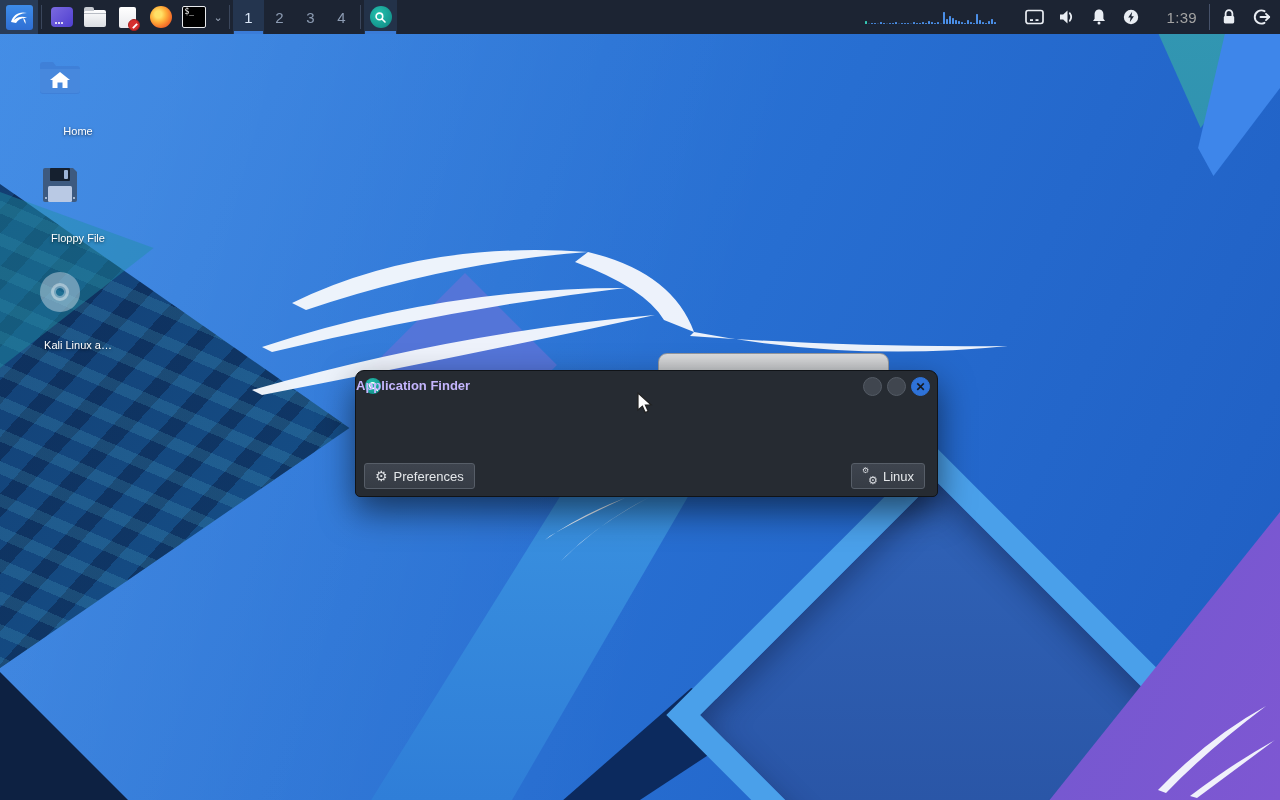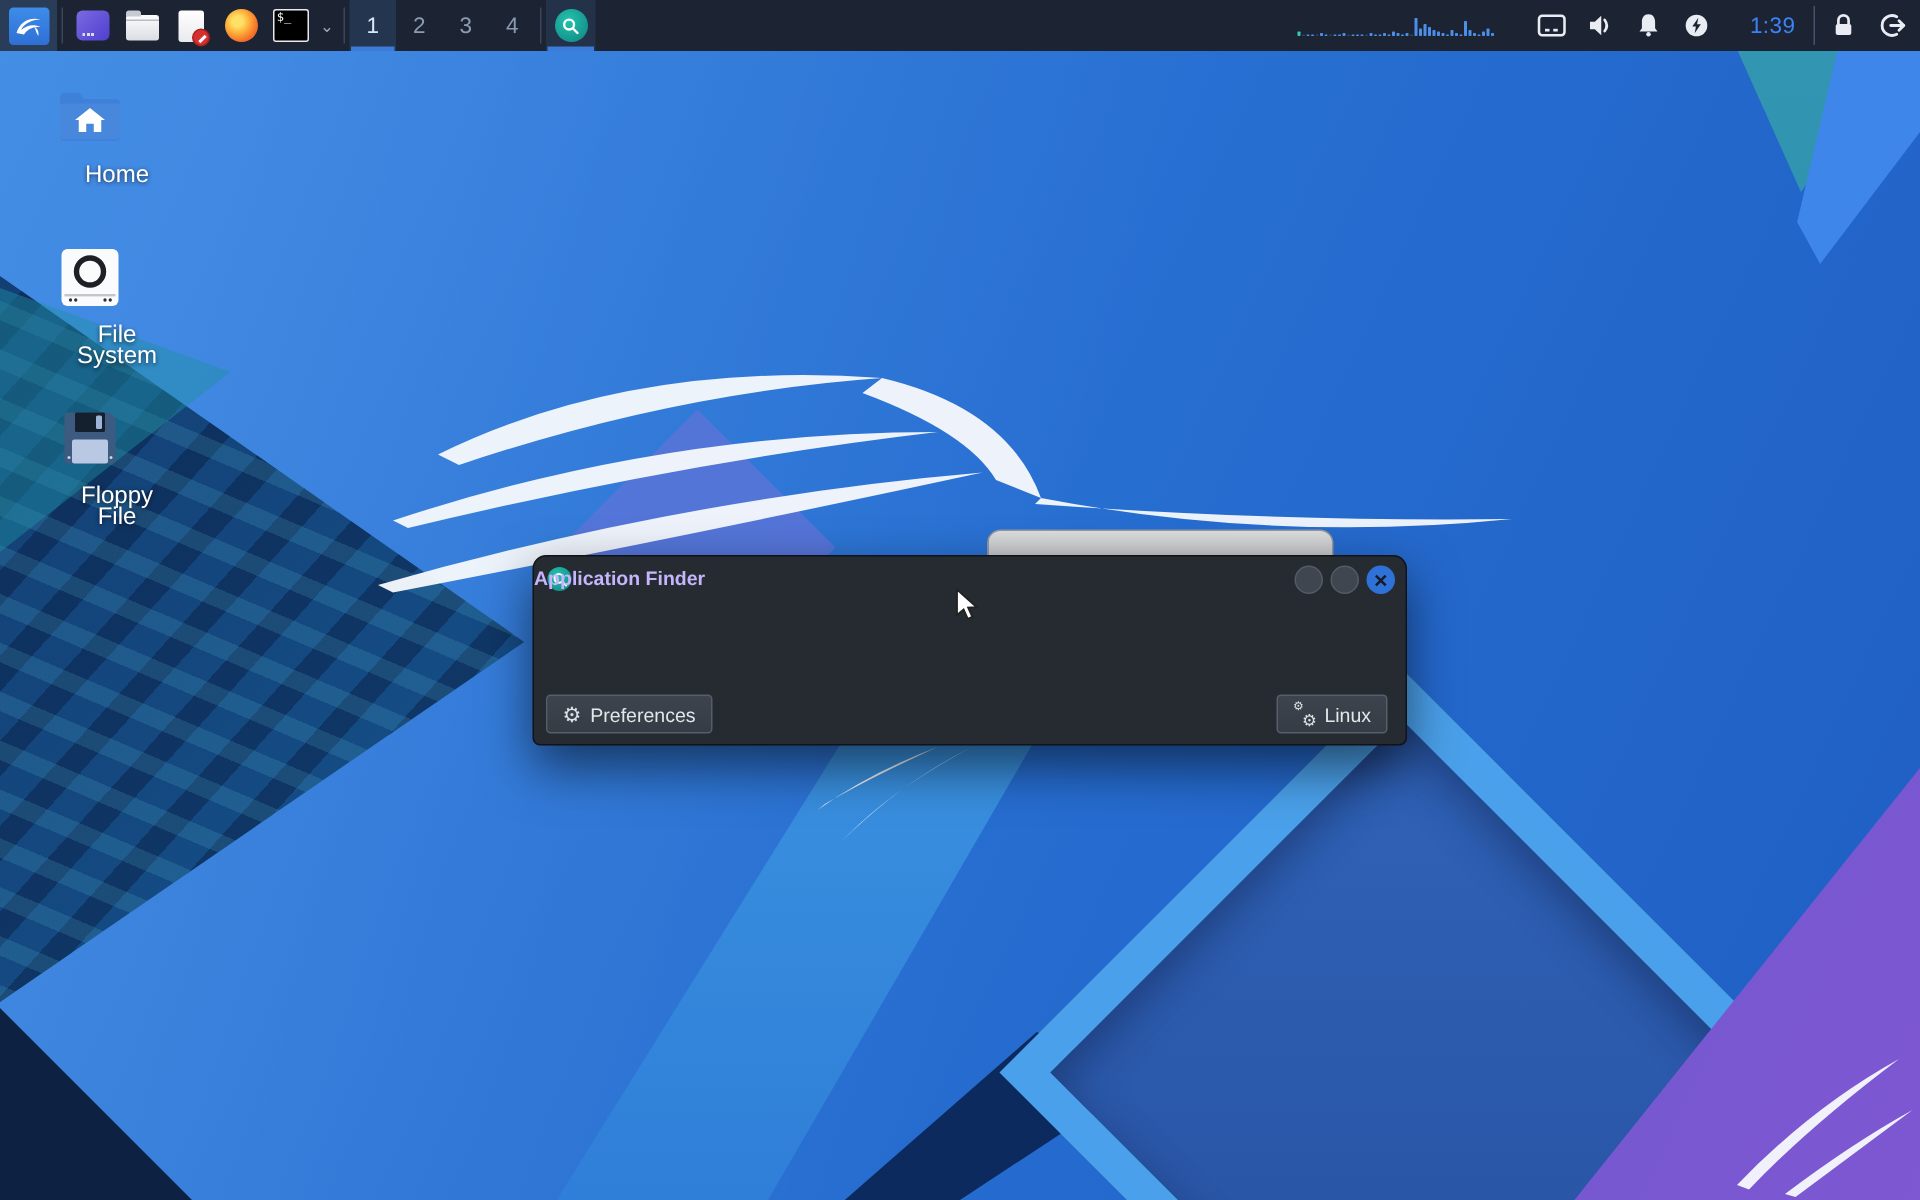--- a/index.html
+++ b/index.html
@@ -64,28 +64,28 @@
   .ws { width:31px; height:34px; display:grid; place-items:center; font-size:15px; color:#8c9bb2; cursor:pointer; position:relative; }
   .ws.active { color:#d9e6f8; background:rgba(70,115,180,.22); }
   .ws.active::after, .plauncher.active::after { content:""; position:absolute; left:1px; right:1px; bottom:0; height:3px; background:#3b7cd8; }
   .plauncher.active { position:relative; background:rgba(70,115,180,.18); }
   .teal-circle { width:22px; height:22px; border-radius:50%; background:radial-gradient(circle at 40% 35%,#25c2ae,#13938c 75%); display:grid; place-items:center; }
   .pspacer { flex:1; }
   .monitor { display:flex; align-items:flex-end; gap:1px; height:14px; width:138px; margin-right:16px; }
   .monitor .bar { width:2px; background:#4b8fe8; border-radius:0.5px; }
   .monitor .bar.teal { background:#35c8b4; }
   .tray-btn { width:26px; height:34px; display:grid; place-items:center; cursor:pointer; margin:0 3px; }
-  .clock { font-size:15px; color:#3b82f6; margin:0 9px 0 20px; cursor:pointer; letter-spacing:.3px; }
+  .clock { font-size:15px; color:#a3a3a3; margin:0 9px 0 20px; cursor:pointer; letter-spacing:.3px; }
   .psep.tall { height:26px; background:#46526a; }
 
   
   .desktop-icons { position:absolute; left:8px; top:52px; width:104px; z-index:7; }
   .dicon { height:107px; display:flex; flex-direction:column; align-items:center; cursor:pointer; }
   .dicon .art { height:52px; display:grid; place-items:center; }
-  .dicon .lbl { margin-top:6px; font-size:16px; color:#fff; text-shadow:0 1px 3px rgba(0,0,0,.65); text-align:center; line-height:14px;padding-left:36px; }
+  .dicon .lbl { margin-top:20px; font-size:11px; color:#fff; text-shadow:0 1px 3px rgba(0,0,0,.65); text-align:center; line-height:14px;padding-left:36px; }
 
   
   .bg-window { position:absolute; left:658px; top:353px; width:231px; height:20px; z-index:8;
     border-radius:9px 9px 0 0; background:linear-gradient(180deg,#dcddde,#bfc1c4); border:1px solid #94979c; cursor:pointer; }
 
   
   .dialog { position:absolute; left:355px; top:370px; width:583px; height:127px; z-index:9;
     background:#262b32; border:1px solid #101317; border-radius:9px 9px 5px 5px;
     box-shadow:0 14px 34px rgba(0,0,0,.55); color:#e8eaed; }
   .titlebar { position:relative; height:30px; }
@@ -158,43 +158,38 @@
         <path d="M3,6 q0,-3 3,-3 h10 l3,4 h21 q3,0 3,3 v22 q0,3 -3,3 H6 q-3,0 -3,-3 Z" fill="#3f80d8"></path>
         <path d="M3,10 h40 v21 q0,3 -3,3 H6 q-3,0 -3,-3 Z" fill="#4788dd"></path>
         <path d="M23,13 L33,21 h-2.5 v8 h-5 v-5.5 h-5 v5.5 h-5 v-8 H13 Z" fill="#ffffff"></path>
       </svg>
     </div>
     <div class="lbl">Home</div>
   </div>
   <div class="dicon">
     <div class="art">
       <svg width="42" height="42" viewBox="0 0 42 42">
-        <rect x="2" y="2" width="38" height="38" rx="4" fill="#fafbfc"></rect>
-        <circle cx="21" cy="17" r="9" fill="none" stroke="#1d2126" stroke-width="3.6"></circle>
-        <rect x="4" y="32" width="34" height="1.6" fill="#c3c6cb"></rect>
-        <circle cx="8" cy="36" r="1.1" fill="#2a2d32"></circle>
-          <circle cx="11.5" cy="36" r="1.1" fill="#2a2d32"></circle>
-        <circle cx="31" cy="36" r="1.1" fill="#2a2d32"></circle>
-          <circle cx="34.5" cy="36" r="1.1" fill="#2a2d32"></circle>
-      </svg>
-    </div>
-    <div class="lbl">File System</div>
-  </div>
-  <div class="dicon">
-    <div class="art">
-      <svg width="42" height="42" viewBox="0 0 42 42">
         <path d="M4,6 q0,-2 2,-2 h28 l4,4 v28 q0,2 -2,2 H6 q-2,0 -2,-2 Z" fill="#3d5a80"></path>
         <rect x="11" y="4" width="20" height="13" rx="1" fill="#15202f"></rect>
         <rect x="25" y="6" width="4" height="9" rx="1" fill="#9db4d6"></rect>
         <rect x="9" y="22" width="24" height="16" rx="1.5" fill="#b9c9e4"></rect>
         <circle cx="7" cy="34" r="1" fill="#c9d6ea"></circle>
           <circle cx="35" cy="34" r="1" fill="#c9d6ea"></circle>
       </svg>
     </div>
     <div class="lbl">Floppy File</div>
+  </div>
+  <div class="dicon">
+    <div class="art">
+      <svg width="46" height="46" viewBox="0 0 46 46">
+        <path d="M23,3 a20,20 0 1 0 0.001,0 Z M23,19 a4,4 0 1 1 -0.001,0 Z" fill="rgba(228,234,242,0.42)" fill-rule="evenodd"></path>
+        <circle cx="23" cy="23" r="7.5" fill="none" stroke="rgba(255,255,255,0.38)" stroke-width="3"></circle>
+      </svg>
+    </div>
+    <div class="lbl">Kali Linux a…</div>
   </div>
 </div>
 
 <div class="bg-window"></div>
 
 <div class="dialog">
   <div class="titlebar">
     <span class="app-ico">
       <svg width="11" height="11" viewBox="0 0 11 11">
           <circle cx="4.6" cy="4.6" r="2.9" fill="none" stroke="#fff" stroke-width="1.4"></circle>

